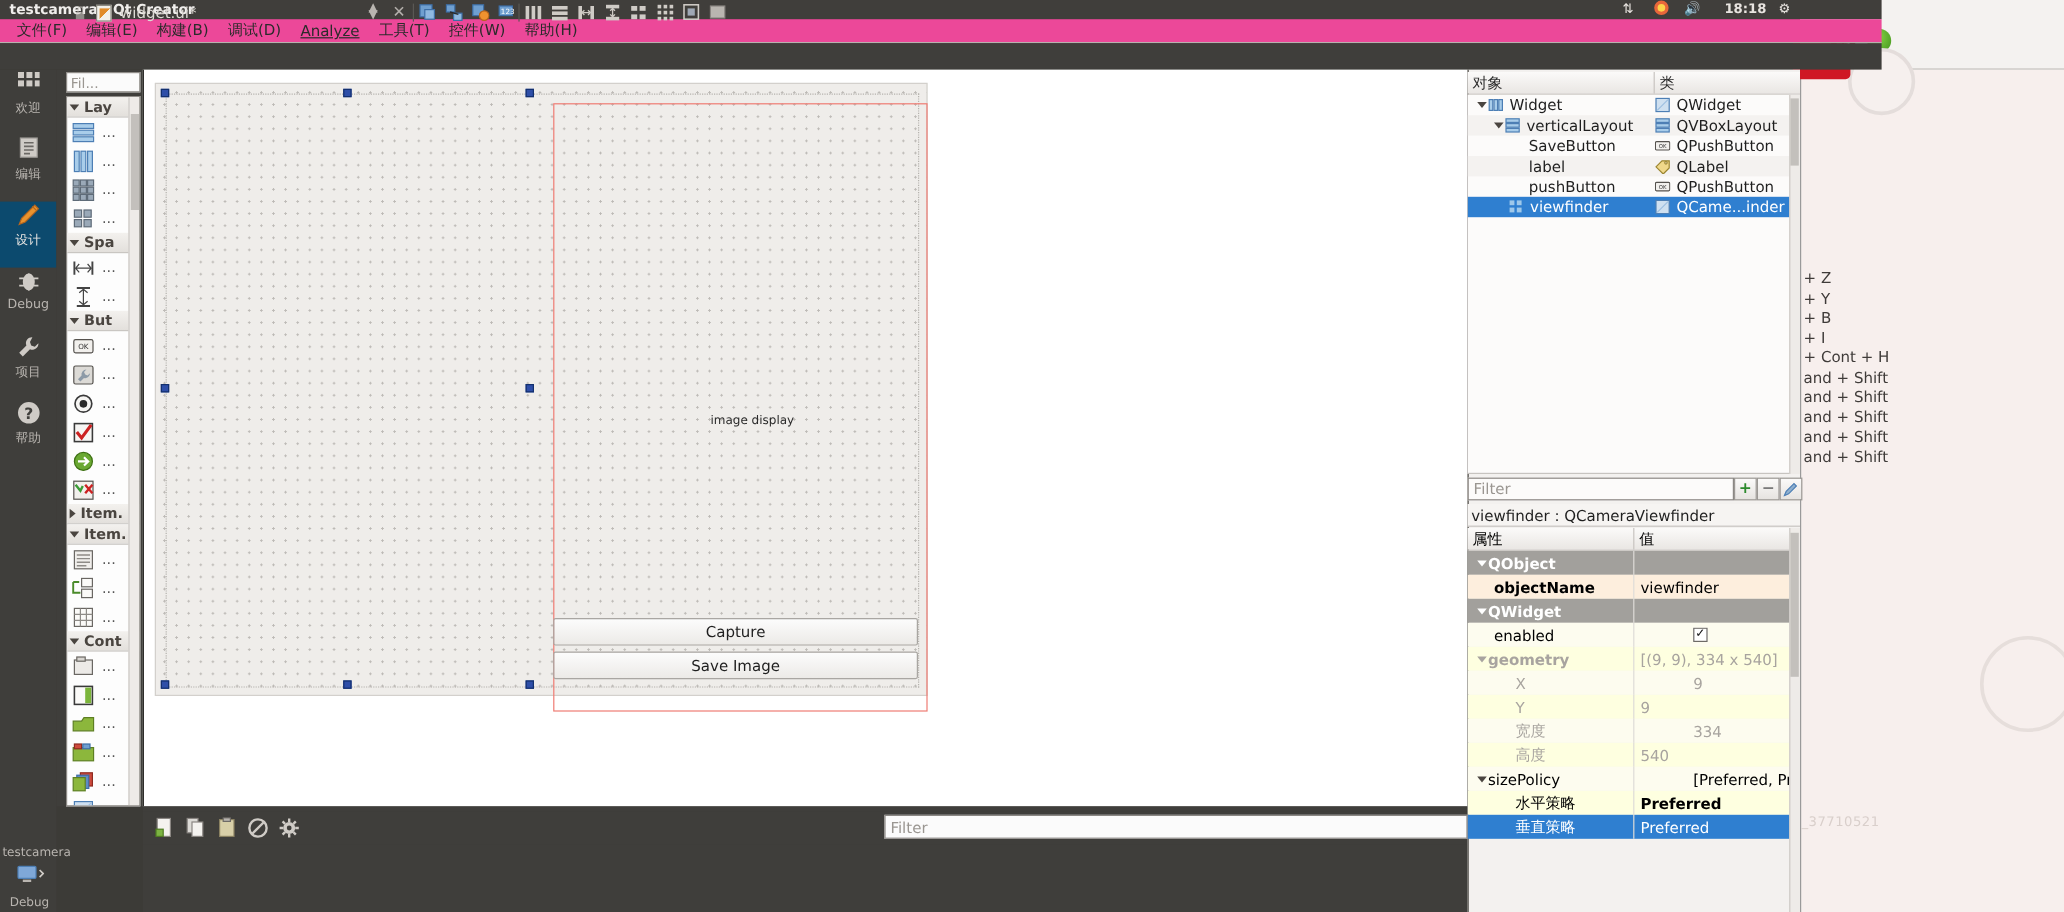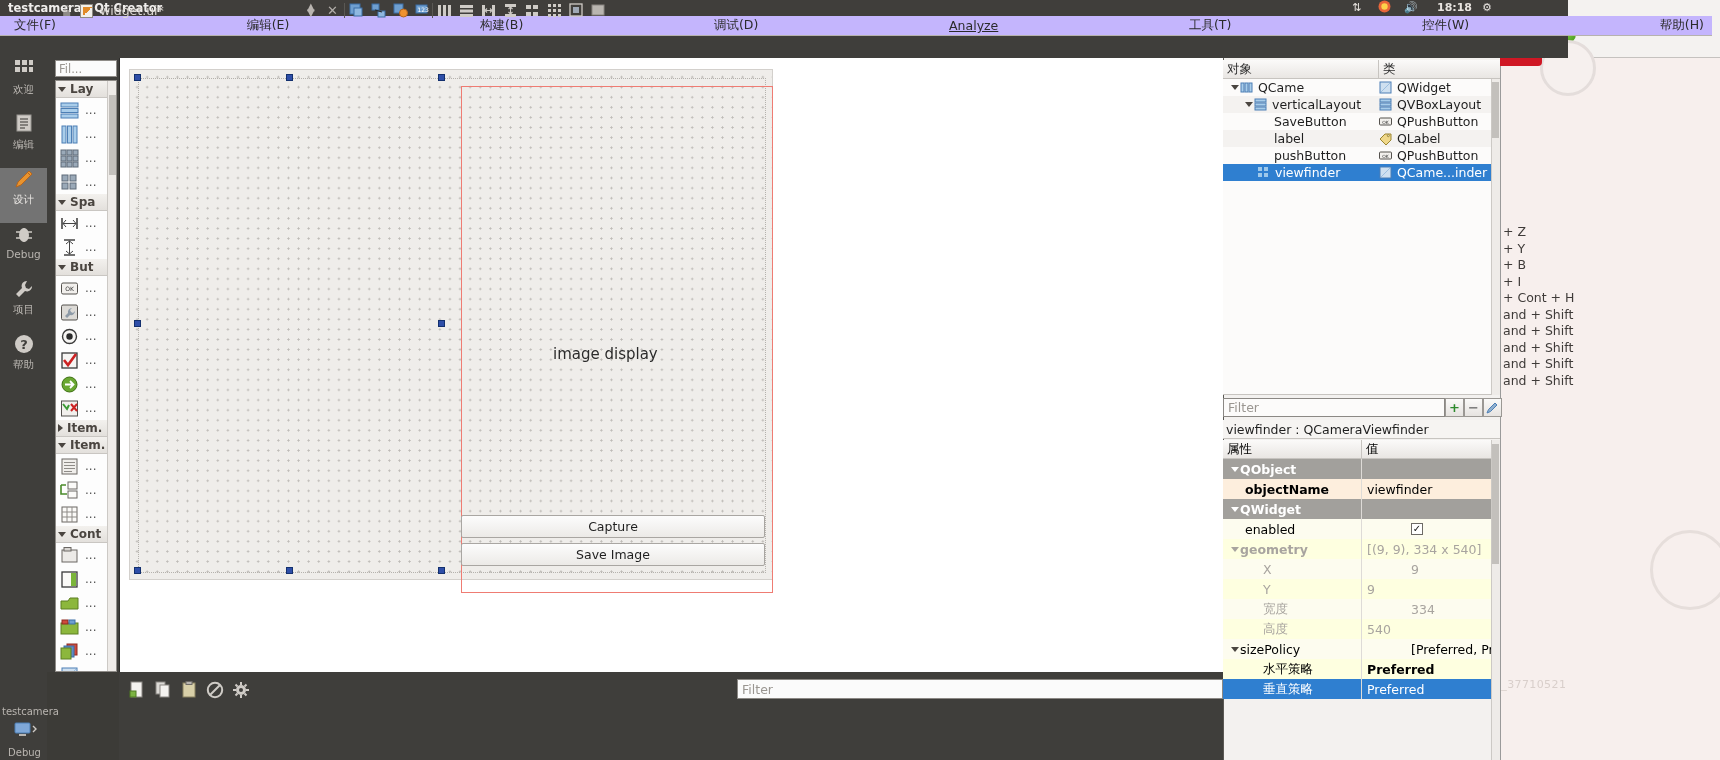--- a/index.html
+++ b/index.html
@@ -59,23 +59,23 @@
     background: #403e3b; color: #e7e4e1; font-size: 11.5px;
   }
   .ubuntu-title {
     position: absolute; left: 8px; top: 1px; font-weight: bold;
     color: #f0eeec; white-space: nowrap;
   }
   .tray { position: absolute; top: 1px; color: #e8e4e0; font-size: 11px; }
 
   
   .menubar {
-    position: absolute; left: 0; top: 16px; width: 1712px; height: 20px;
-    background: #c4b5fd; border-bottom: 1px solid #b6b2ae;
-    display: flex; align-items: center; padding-left: 6px; justify-content: space-between;
+    position: absolute; left: 0; top: 16px; width: 1568px; height: 20px;
+    background: #ec4899; border-bottom: 1px solid #b6b2ae;
+    display: flex; align-items: center; padding-left: 6px;
   }
   .menu-item {
     padding: 1px 8px; font-size: 12.5px; color: #2b2b2b; white-space: nowrap;
     cursor: default;
   }
 
   
   .edtoolbar {
     position: absolute; left: 0; top: 36px; width: 1568px; height: 22px;
     background: #3f3e3b; display: flex; align-items: center;
@@ -107,21 +107,21 @@
   
   .modebar {
     position: absolute; left: 0; top: 58px; width: 47px; height: 702px;
     background: #3f3e3b;
   }
   .mode {
     position: relative; width: 47px; height: 55px;
     display: flex; flex-direction: column; align-items: center; justify-content: flex-start;
     color: #b9b5b0; font-size: 10.5px; cursor: default;
   }
-  .mode.active { background: #737373; color: #e8e5e2; }
+  .mode.active { background: #0c4a6e; color: #e8e5e2; }
   .mode .mlabel { margin-top: 3px; font-size: 10.5px; white-space: nowrap; }
   .mode-ico { width: 22px; height: 22px; }
 
   .mode-foot {
     position: absolute; left: 0; bottom: 0; width: 47px; color: #b9b5b0;
     font-size: 10px; text-align: center; padding-left: 2px;
   }
   .mf-row { padding: 2px 0; white-space: nowrap; }
 
   
@@ -177,21 +177,21 @@
   }
   .handle {
     position: absolute; width: 7px; height: 7px; background: #2e4ea8;
     border: 1px solid #13306e;
   }
   .viewfinder-sel {
     position: absolute; left: 331px; top: 16px; width: 312px; height: 507px;
     border: 1px solid #ef7c73; background: rgba(0,0,0,0);
   }
   .img-label {
-    position: absolute; left: 433px; top: 287px; font-size: 15px; color: #2b2b2b;
+    position: absolute; left: 472px; top: 287px; font-size: 10px; color: #2b2b2b;
   }
   .qbtn {
     position: absolute; background: linear-gradient(#fcfcfc, #eceae7);
     border: 1px solid #a9a6a2; border-radius: 2px;
     display: flex; align-items: center; justify-content: center;
     font-size: 12.5px; color: #1f1f1f;
   }
 
   
   .outputpane {
@@ -797,21 +797,21 @@
       <div class="tc1">
         <span style="width:6px;"></span>
         <span class="tcaret">
             <span class="caret down" style="margin:0;"></span>
           </span>
         <span class="tico"><svg width="13" height="13" viewBox="0 0 13 13">
               <rect x="1" y="2" width="3" height="9" fill="#a9cdea" stroke="#4d7fb5"></rect>
               <rect x="5" y="2" width="3" height="9" fill="#a9cdea" stroke="#4d7fb5"></rect>
               <rect x="9" y="2" width="3" height="9" fill="#a9cdea" stroke="#4d7fb5"></rect>
             </svg></span>
-        <span>QCame</span>
+        <span>Widget</span>
       </div>
       <div class="tc2">
         <span class="tico"><svg width="13" height="13" viewBox="0 0 13 13">
               <rect x="1" y="1" width="11" height="11" fill="#cfe0f0" stroke="#4d7fb5"></rect>
               <path d="M2 11L11 2" stroke="#9dbfe0"></path>
             </svg></span>
         <span>QWidget</span>
       </div>
     </div>
 

